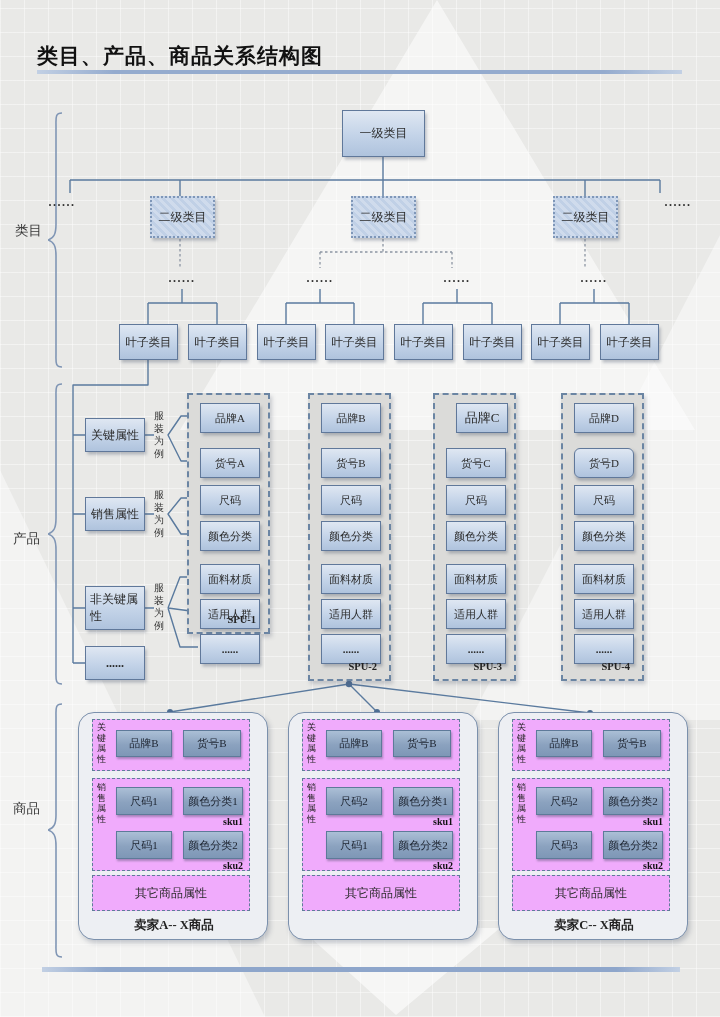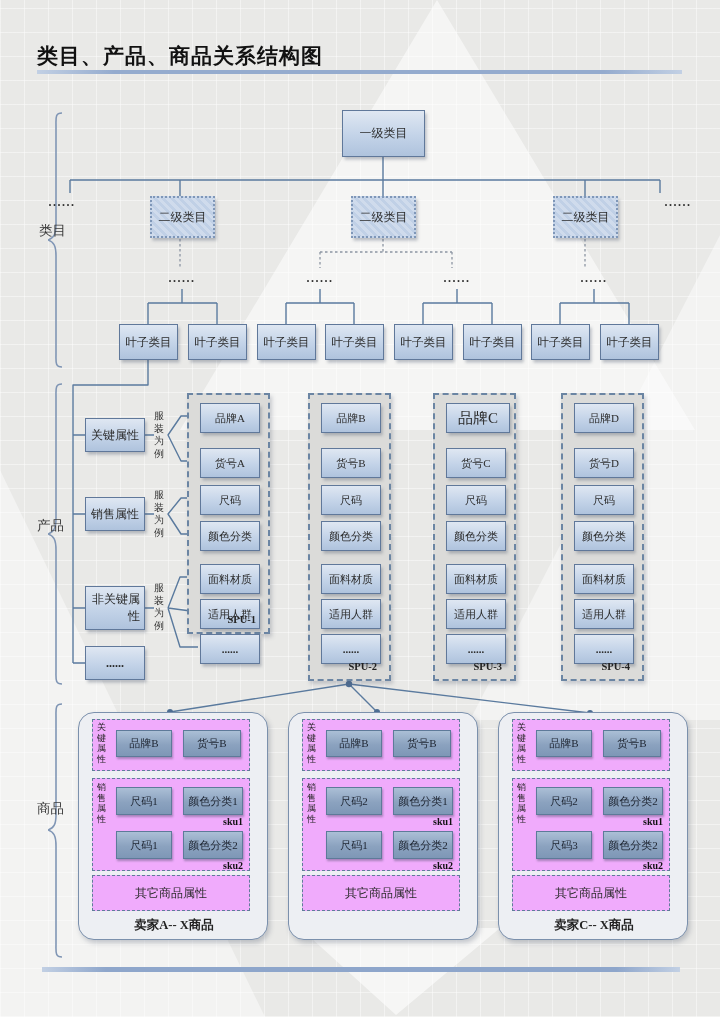--- a/index.html
+++ b/index.html
@@ -3,41 +3,41 @@
 <meta charset="utf-8">
 <style>
   html,body{margin:0;padding:0;}
   #stage{position:relative;width:720px;height:1017px;overflow:hidden;
     background-color:#e9e9e7;
     background-image:
       repeating-linear-gradient(0deg, rgba(255,255,255,.45) 0 1px, transparent 1px 24px),
       repeating-linear-gradient(90deg, rgba(255,255,255,.45) 0 1px, transparent 1px 24px);
     font-family:"Liberation Serif","DejaVu Serif",serif;color:#2b2b2b;}
   .tri{position:absolute;left:0;top:0;width:720px;height:1017px;background:rgba(255,255,255,.55);pointer-events:none;}
-  .box{position:absolute;display:flex;align-items:center;justify-content:center;text-align:right;
+  .box{position:absolute;display:flex;align-items:center;justify-content:center;text-align:left;
     background:linear-gradient(180deg,#dfe7f2 0%,#c3d3e8 55%,#afc3dd 100%);
     border:1.5px solid #60789a;box-shadow:1.5px 2.5px 3px rgba(70,80,100,.35);
     font-size:12px;color:#2b2b2b;box-sizing:border-box;z-index:3;}
   .box.dotted{border:2px dotted #7f97b8;
     background:repeating-linear-gradient(45deg,#cfdbec 0 3px,#c0d0e6 3px 6px);}
   .panel{position:absolute;border:2px dashed #6b85a3;background:#dbdbd9;box-sizing:border-box;
     box-shadow:2px 3px 4px rgba(70,80,100,.25);z-index:2;}
   .seller{position:absolute;border:1.5px solid #7b90ac;border-radius:16px;background:#edeff3;
     box-shadow:2px 3px 5px rgba(70,80,100,.28);box-sizing:border-box;z-index:2;}
   .subpanel{position:absolute;border:1.5px dashed #5f7d99;background:#f0abfc;box-sizing:border-box;z-index:3;}
   .darkbox{position:absolute;display:flex;align-items:center;justify-content:center;text-align:center;
     background:linear-gradient(180deg,#abbfd6 0%,#8ba2bf 55%,#7e97b6 100%);
     border:1px solid #5e7a99;box-shadow:1px 2px 2px rgba(60,70,90,.4);
     font-size:11px;color:#1d2430;box-sizing:border-box;z-index:4;}
   .dots{position:absolute;font-weight:bold;font-size:12px;letter-spacing:1.5px;color:#333;text-align:center;z-index:3;}
   .vnote{position:absolute;width:14px;font-size:10px;line-height:12.5px;word-break:break-all;
     text-align:center;color:#333;z-index:3;}
   .vlabel{position:absolute;width:11px;font-size:9px;line-height:10.5px;word-break:break-all;
     text-align:center;color:#222;z-index:4;}
-  .seclabel{position:absolute;font-size:13.5px;color:#3a3a3a;z-index:3;margin-left:24px;}
+  .seclabel{position:absolute;font-size:13.5px;color:#3a3a3a;z-index:3;}
   .spu-name{position:absolute;right:12px;bottom:7px;font-size:10.5px;font-weight:bold;color:#222;z-index:3;}
   .sku-tag{position:absolute;font-size:10px;font-weight:bold;color:#111;text-align:right;z-index:4;}
   .caption{position:absolute;width:190px;text-align:center;font-size:12.5px;font-weight:bold;color:#222;z-index:4;}
   .title{position:absolute;left:37px;top:42px;font-size:21px;font-weight:bold;color:#111;letter-spacing:1px;z-index:3;}
   .rule{position:absolute;z-index:3;}
   svg.wires{position:absolute;left:0;top:0;z-index:1;}
   svg.brace{position:absolute;z-index:3;}
 </style>
 </head>
 <body>
@@ -87,21 +87,21 @@
   <div class="rule" style="left:42px;top:967px;width:638px;height:5px;background:linear-gradient(90deg,#c2d0e4,#8ea6cb 10%,#8ea6cb 90%,#c2d0e4);"></div>
 
   <svg class="brace" style="left:48px;top:112px;" width="16" height="256" viewBox="0 0 16 256">
     <path d="M14 1 C7 1 8 6 8 14 L8 112 C8 122 6 126 0 128 C6 130 8 134 8 144 L8 242 C8 250 7 255 14 255" fill="none" stroke="#8096b5" stroke-width="1.6"></path>
   </svg>
   <div class="seclabel" style="left:15px;top:222px;">类目</div>
 
   <svg class="brace" style="left:48px;top:383px;" width="16" height="302" viewBox="0 0 16 302">
     <path d="M14 1 C7 1 8 6 8 14 L8 135 C8 145 6 149 0 151 C6 153 8 157 8 167 L8 288 C8 296 7 301 14 301" fill="none" stroke="#8096b5" stroke-width="1.6"></path>
   </svg>
-  <div class="seclabel" style="left:13px;top:517px;">产品</div>
+  <div class="seclabel" style="left:13px;top:530px;">产品</div>
 
   <svg class="brace" style="left:48px;top:703px;" width="16" height="255" viewBox="0 0 16 255">
     <path d="M14 1 C7 1 8 6 8 14 L8 112 C8 121 6 125 0 127 C6 129 8 133 8 143 L8 241 C8 249 7 254 14 254" fill="none" stroke="#8096b5" stroke-width="1.6"></path>
   </svg>
   <div class="seclabel" style="left:13px;top:800px;">商品</div>
 
   <div class="box" style="left:342px;top:110px;width:83px;height:47px;">一级类目</div>
 
   <div class="dots" style="left:32px;top:195px;width:60px;">......</div>
   <div class="box dotted" style="left:150px;top:196px;width:65px;height:42px;">二级类目</div>
@@ -148,33 +148,33 @@
     <div class="box" style="left:11px;top:53px;width:60px;height:30px;font-size:11px;">货号B</div>
     <div class="box" style="left:11px;top:90px;width:60px;height:30px;font-size:11px;">尺码</div>
     <div class="box" style="left:11px;top:126px;width:60px;height:30px;font-size:11px;">颜色分类</div>
     <div class="box" style="left:11px;top:169px;width:60px;height:30px;font-size:11px;">面料材质</div>
     <div class="box" style="left:11px;top:204px;width:60px;height:30px;font-size:11px;">适用人群</div>
     <div class="box" style="left:11px;top:239px;width:60px;height:30px;font-size:11px;font-weight:bold;">......</div>
     <div class="spu-name">SPU-2</div>
   </div>
 
   <div class="panel" style="left:433px;top:393px;width:83px;height:288px;">
-    <div class="box" style="left:11px;top:8px;width:64px;height:30px;font-size:15px;">品牌C</div>
+    <div class="box" style="left:21px;top:8px;width:52px;height:30px;font-size:13px;">品牌C</div>
     <div class="box" style="left:11px;top:53px;width:60px;height:30px;font-size:11px;">货号C</div>
     <div class="box" style="left:11px;top:90px;width:60px;height:30px;font-size:11px;">尺码</div>
     <div class="box" style="left:11px;top:126px;width:60px;height:30px;font-size:11px;">颜色分类</div>
     <div class="box" style="left:11px;top:169px;width:60px;height:30px;font-size:11px;">面料材质</div>
     <div class="box" style="left:11px;top:204px;width:60px;height:30px;font-size:11px;">适用人群</div>
     <div class="box" style="left:11px;top:239px;width:60px;height:30px;font-size:11px;font-weight:bold;">......</div>
     <div class="spu-name">SPU-3</div>
   </div>
 
   <div class="panel" style="left:561px;top:393px;width:83px;height:288px;">
     <div class="box" style="left:11px;top:8px;width:60px;height:30px;font-size:11px;">品牌D</div>
-    <div class="box" style="left:11px;top:53px;width:60px;height:30px;font-size:11px;">货号D</div>
+    <div class="box" style="left:11px;top:53px;width:60px;height:30px;font-size:11px;border-radius:6px;">货号D</div>
     <div class="box" style="left:11px;top:90px;width:60px;height:30px;font-size:11px;">尺码</div>
     <div class="box" style="left:11px;top:126px;width:60px;height:30px;font-size:11px;">颜色分类</div>
     <div class="box" style="left:11px;top:169px;width:60px;height:30px;font-size:11px;">面料材质</div>
     <div class="box" style="left:11px;top:204px;width:60px;height:30px;font-size:11px;">适用人群</div>
     <div class="box" style="left:11px;top:239px;width:60px;height:30px;font-size:11px;font-weight:bold;">......</div>
     <div class="spu-name">SPU-4</div>
   </div>
 
   <div class="seller" style="left:78px;top:712px;width:190px;height:228px;">
     <div class="subpanel" style="left:13px;top:6px;width:158px;height:52px;"></div>

